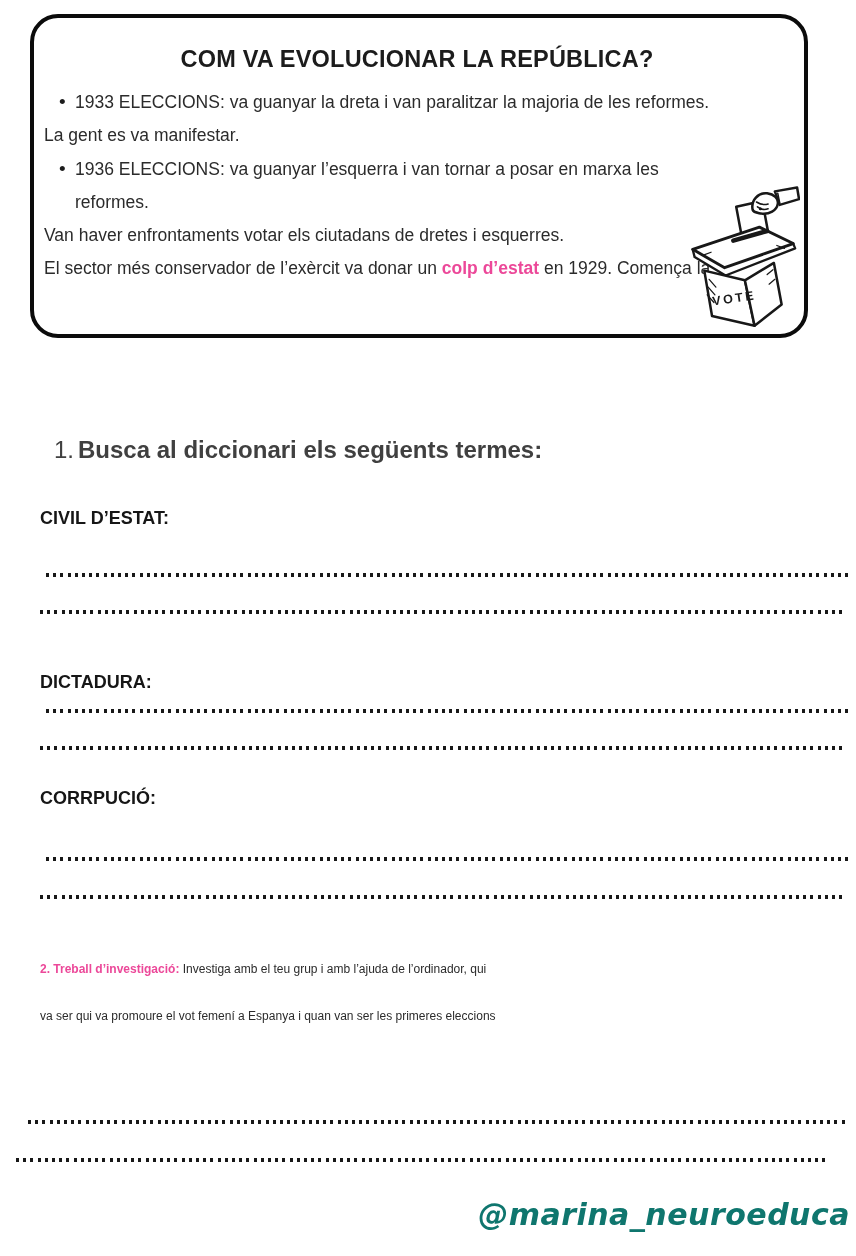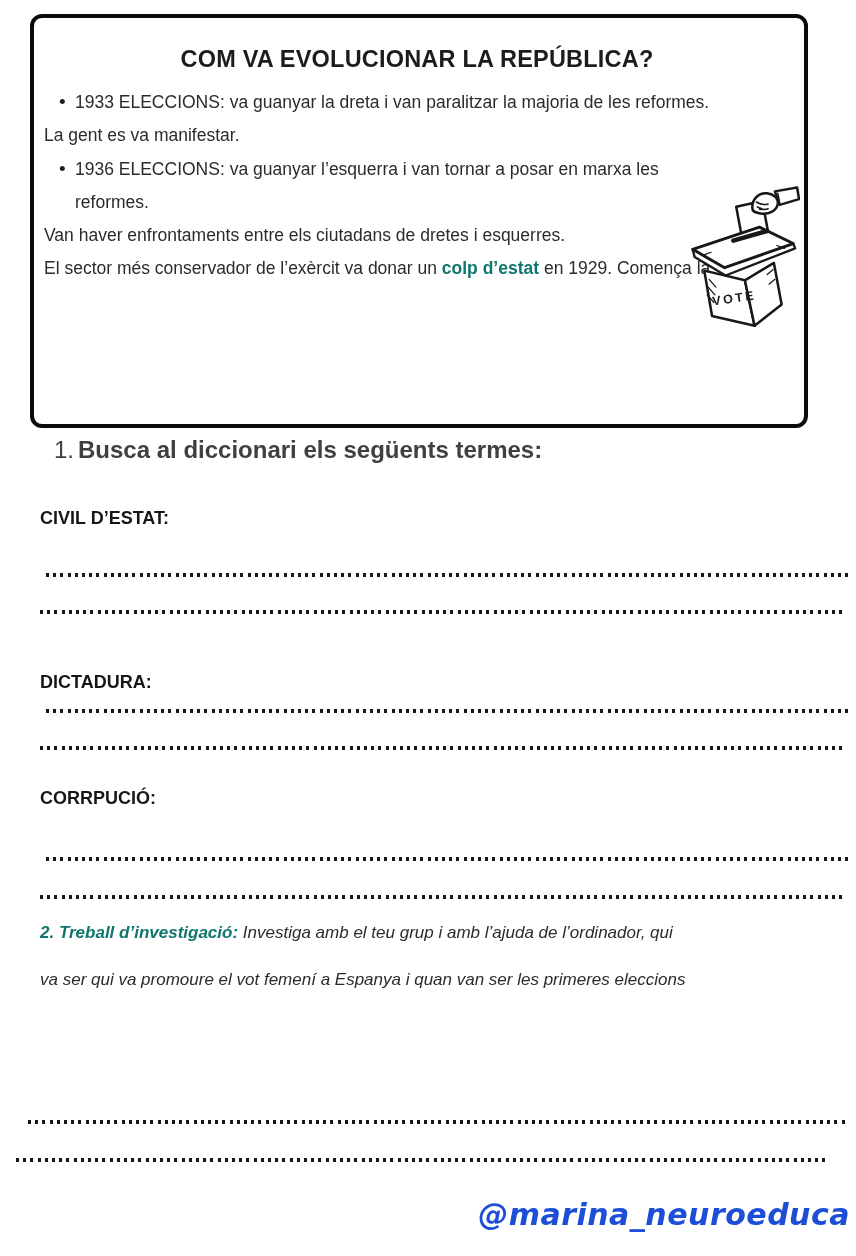--- a/index.html
+++ b/index.html
@@ -7,41 +7,41 @@
   body {
     position:relative;
     font-family:"Liberation Sans", sans-serif;
     color:#2b2b2b;
     overflow:hidden;
   }
 
   
   .info-box {
     position:absolute; left:30px; top:14px;
-    width:778px; height:414px;
+    width:778px; height:324px;
     border:4px solid #0b0b0b;
-    border-radius:12px;
+    border-radius:28px;
     padding:24px 14px 0 10px;
   }
   .box-title {
     text-align:center;
     font-size:23.5px; font-weight:700; letter-spacing:.2px;
     color:#1c1c1c;
     margin:4px 0 12px 0;
   }
   .box-line {
     font-size:17.5px; line-height:33px;
     white-space:nowrap; color:#2b2b2b;
   }
   .bullet-dot {
     display:inline-block; width:16px; margin-left:15px;
     font-size:19px; color:#1c1c1c;
   }
   .indent { padding-left:31px; }
-  .b { font-weight:700; color:#0f766e; }
+  .b { font-weight:700; color:#ec4899; }
 
   
   .ballot-art {
     position:absolute; right:4px; top:166px;
     width:116px; height:152px;
   }
   .ballot-art svg { width:100%; height:100%; }
 
   
   .ex1-heading {
@@ -67,32 +67,32 @@
   #dl-0a { top:573px;  left:46px; width:804px; }
   #dl-0b { top:610px;  left:40px; width:803px; }
   #dl-1a { top:709px;  left:46px; width:804px; }
   #dl-1b { top:746px;  left:40px; width:803px; }
   #dl-2a { top:857px;  left:46px; width:804px; }
   #dl-2b { top:895px;  left:40px; width:803px; }
   #dl-3a { top:1120px; left:28px; width:818px; }
   #dl-3b { top:1158px; left:16px; width:812px; }
 
   .ex2-block {
-    position:absolute; left:40px; top:910px; width:790px;
-    font-size:17px; line-height:46.5px; color:#2b2b2b;font-style:italic;
+    position:absolute; left:40px; top:946px; width:790px;
+    font-size:12px; line-height:46.5px; color:#2b2b2b;
   }
   .ex2-block .line { display:block; white-space:nowrap; }
 
   
   .watermark {
     position:absolute; top:1197px; right:6px;
     font-family:"DejaVu Sans", sans-serif;
     font-style:italic; font-weight:700;
     font-size:30px; letter-spacing:.5px;
-    color:#1d4ed8;
+    color:#0f766e;
     white-space:nowrap;
   }
 </style>
 </head>
 <body>
 
 <div class="info-box">
   <div class="box-title">COM VA EVOLUCIONAR LA REPÚBLICA?</div>
 
   <div class="box-line">
@@ -100,21 +100,21 @@
   </div>
 
   <div class="box-line">La gent es va manifestar.</div>
 
   <div class="box-line">
     <span class="bullet-dot">•</span><span>1936 ELECCIONS: va guanyar l’esquerra i van tornar a posar en marxa les</span>
   </div>
 
   <div class="box-line indent">reformes.</div>
 
-  <div class="box-line">Van haver enfrontaments entre els ciutadans de dretes i esquerres.</div>
+  <div class="box-line">Van haver enfrontaments votar els ciutadans de dretes i esquerres.</div>
 
   <div class="box-line">
     <span>El sector més conservador de l’exèrcit va donar un </span><span class="b">colp d’estat</span><span> en 1929. Comença la</span>
   </div>
 
 
   <div class="ballot-art">
     <svg viewBox="0 0 120 150" xmlns="http://www.w3.org/2000/svg">
       <g fill="#ffffff" stroke="#181818" stroke-width="2.6" stroke-linejoin="round" stroke-linecap="round">
 

